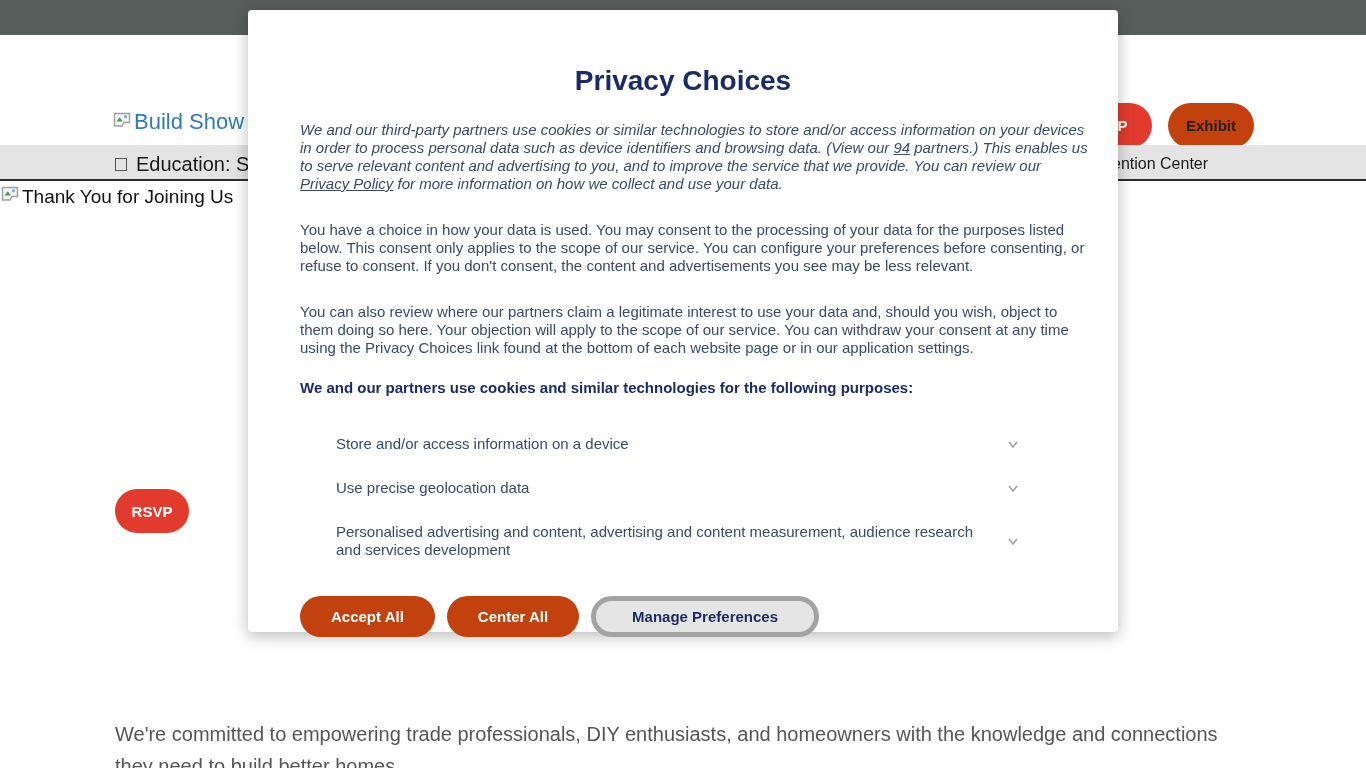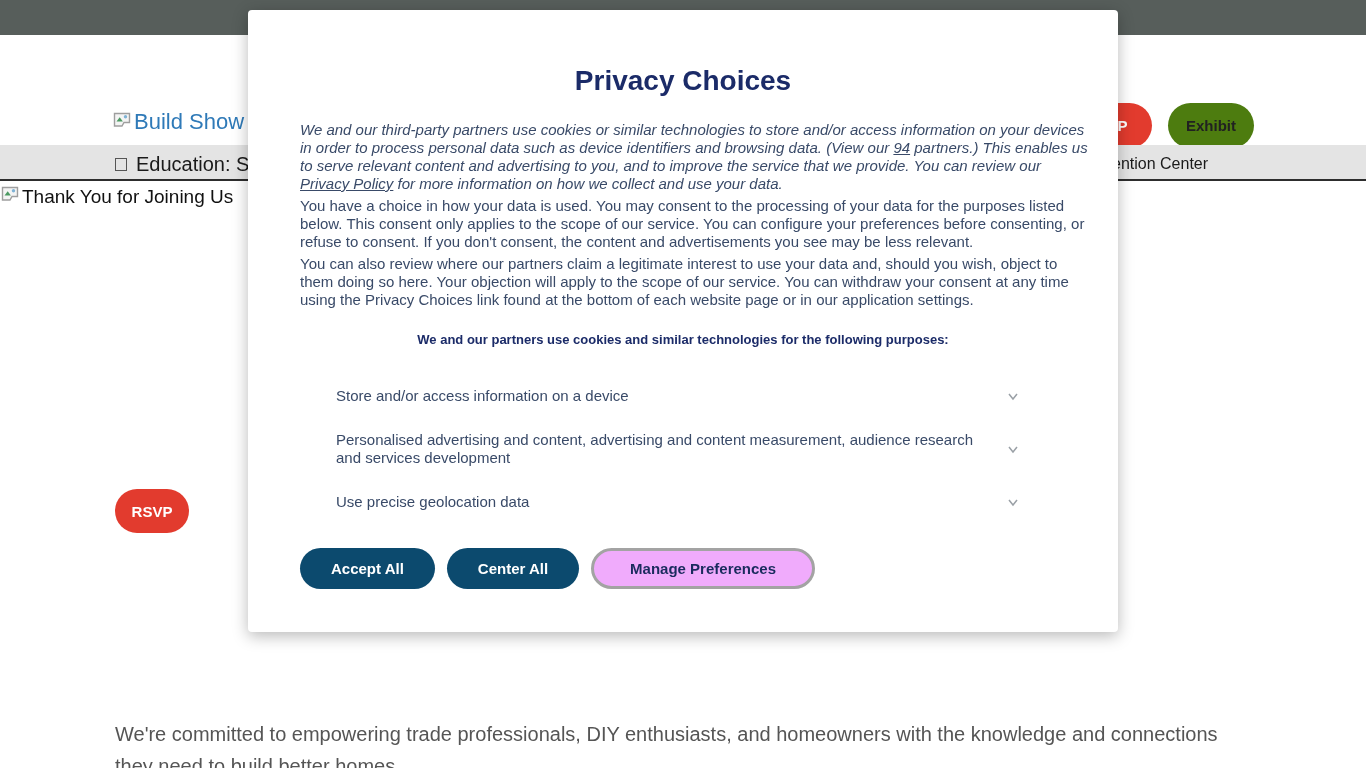--- a/index.html
+++ b/index.html
@@ -9,56 +9,56 @@
   
   .topbar { position:absolute; left:0; top:0; width:1366px; height:35px; background:#575e5b; }
   .header { position:absolute; left:0; top:35px; width:1366px; height:110px; background:#ffffff; }
   .logo { position:absolute; left:113px; top:74px; display:flex; align-items:center; gap:2px;
           color:#2f7ab8; font-size:22px; text-decoration:none; cursor:pointer; }
   .pill { border:none; border-radius:23px; font-family:"Liberation Sans",sans-serif;
           font-weight:bold; font-size:15px; cursor:pointer; }
   .hdr-rsvp { position:absolute; left:1062px; top:68px; width:90px; height:45px;
               background:#e23b2e; color:#ffffff; }
   .hdr-exhibit { position:absolute; left:1168px; top:68px; width:86px; height:45px;
-                 background:#4d7c0f; color:#212121; }
+                 background:#c2410c; color:#212121; }
   .navbar { position:absolute; left:0; top:145px; width:1366px; height:36px;
             background:#e4e4e4; border-bottom:2px solid #2d2d2d; }
   .nav-left { position:absolute; left:115px; top:8px; display:flex; align-items:center; gap:9px;
               font-size:20px; color:#1a1a1a; }
   .glyph-box { display:inline-block; width:12px; height:13px; border:1px solid #555; background:transparent; }
   .nav-right { position:absolute; left:1104px; top:10px; font-size:16px; color:#1a1a1a; }
 
   .hero-alt { position:absolute; left:1px; top:186px; display:flex; align-items:flex-start; gap:2px;
               font-size:19px; color:#111111; }
   .page-rsvp { position:absolute; left:115px; top:489px; width:74px; height:44px;
                background:#e23b2e; color:#ffffff; border-radius:22px; }
   .footer-text { position:absolute; left:115px; top:718px; width:1120px;
                  font-size:20px; line-height:32px; color:#555555; }
 
   
   .modal { position:absolute; left:248px; top:10px; width:870px; height:622px;
            background:#ffffff; border-radius:4px;
            box-shadow:0 4px 16px rgba(0,0,0,0.28); padding:0 52px; }
   .modal-title { margin-top:56px; text-align:center; color:#1b2b68;
                  font-size:28px; font-weight:bold; line-height:30px; }
-  .modal p { margin-top:4px; font-size:15px; line-height:18px; color:#394a68; width:790px; }
+  .modal p { margin-top:28px; font-size:15px; line-height:18px; color:#394a68; width:790px; }
   .modal p.first { margin-top:25px;font-style:italic; }
   .modal a { color:#394a68; text-decoration:underline; cursor:pointer; }
-  .purposes-heading { margin-top:22px; text-align:center; font-size:13px; font-weight:bold;
+  .purposes-heading { margin-top:22px; font-size:15px; font-weight:bold;
                       color:#1b2b68; line-height:18px; }
   .purposes { margin-top:25px; padding-right:45px;margin-left:36px; }
   .purpose-row { display:flex; align-items:center; justify-content:space-between;
                  padding:13px 0; cursor:pointer; }
   .purpose-label { font-size:15px; line-height:18px; color:#394a68; max-width:712px; }
   .chev { flex:0 0 auto; margin-left:12px; display:flex; align-items:center; }
   .btn-row { display:flex; gap:12px; margin-top:24px; }
   .btn { height:41px; border-radius:21px; font-family:"Liberation Sans",sans-serif;
          font-size:15px; font-weight:bold; cursor:pointer; border:none; }
-  .btn-solid { background:#0c4a6e; color:#ffffff; padding:0 31px; }
-  .btn-outline { background:#f0abfc; color:#1a2b5e; border:3px solid #a3a3a3; padding:0 36px; }
+  .btn-solid { background:#c2410c; color:#ffffff; padding:0 31px; }
+  .btn-outline { background:#e5e5e5; color:#1a2b5e; border:5px solid #a3a3a3; padding:0 36px; }
 </style>
 </head>
 <body>
 
 <div class="topbar"></div>
 
 <div class="header">
   <a class="logo">
     <span>
       <svg width="19" height="17" viewBox="0 0 19 17">
@@ -111,29 +111,29 @@
   <div class="purposes">
     <div class="purpose-row">
       <span class="purpose-label">Store and/or access information on a device</span>
       <span class="chev">
         <svg width="16" height="16" viewBox="0 0 16 16">
             <polyline points="4,6 8,11 12,6" fill="none" stroke="#9aa0a6" stroke-width="1.5"></polyline>
           </svg>
       </span>
     </div>
     <div class="purpose-row">
-      <span class="purpose-label">Personalised advertising and content, advertising and content measurement, audience research and services development</span>
+      <span class="purpose-label">Use precise geolocation data</span>
       <span class="chev">
         <svg width="16" height="16" viewBox="0 0 16 16">
             <polyline points="4,6 8,11 12,6" fill="none" stroke="#9aa0a6" stroke-width="1.5"></polyline>
           </svg>
       </span>
     </div>
     <div class="purpose-row">
-      <span class="purpose-label">Use precise geolocation data</span>
+      <span class="purpose-label">Personalised advertising and content, advertising and content measurement, audience research and services development</span>
       <span class="chev">
         <svg width="16" height="16" viewBox="0 0 16 16">
             <polyline points="4,6 8,11 12,6" fill="none" stroke="#9aa0a6" stroke-width="1.5"></polyline>
           </svg>
       </span>
     </div>
   </div>
 
   <div class="btn-row">
     <button class="btn btn-solid">Accept All</button>

